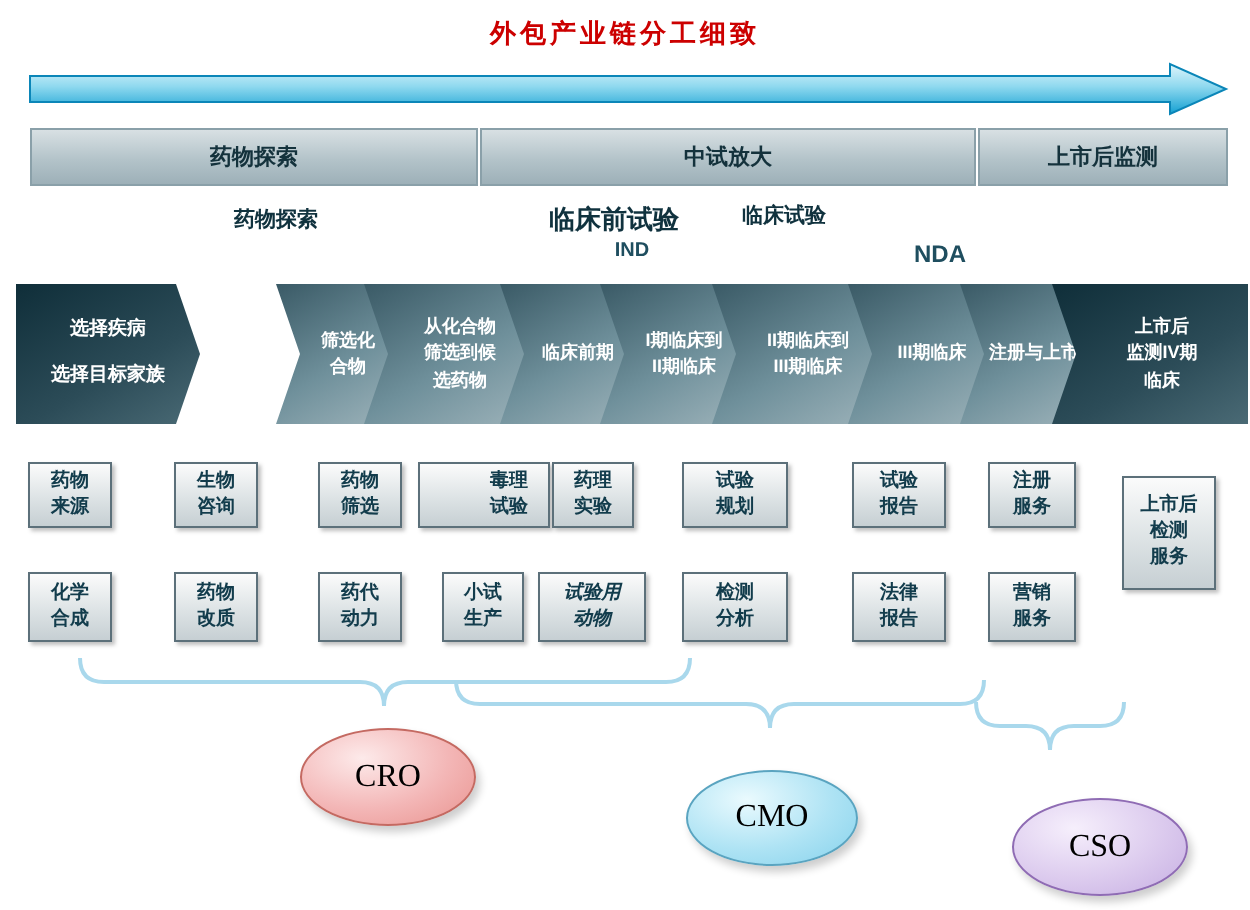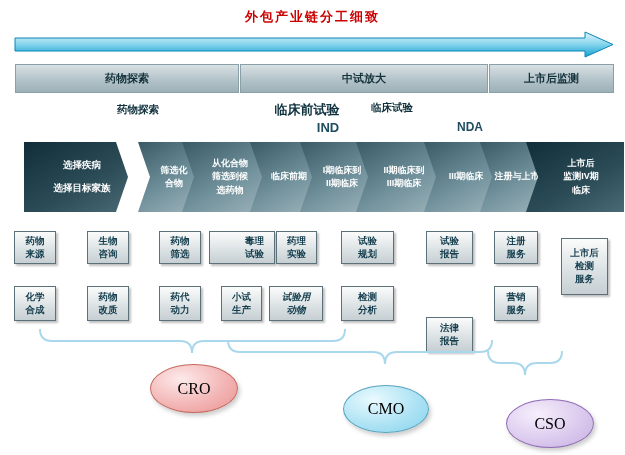--- a/index.html
+++ b/index.html
@@ -98,24 +98,24 @@
   <div class="abs stage-bar" style="left:240px;width:246px;">
     <span>中试放大</span>
   </div>
   <div class="abs stage-bar" style="left:489px;width:123px;">
     <span>上市后监测</span>
   </div>
 
   <div class="abs ms" style="left:88px;top:103px;width:100px;font-size:10.5px;">药物探索</div>
   <div class="abs ms" style="left:262px;top:101px;width:90px;font-size:13px;">临床前试验</div>
   <div class="abs ms" style="left:352px;top:101px;width:80px;font-size:10.5px;">临床试验</div>
-  <div class="abs ms" style="left:308px;top:120px;width:40px;font-size:13px;color:#1f4e5f;">IND</div>
+  <div class="abs ms" style="left:296px;top:120px;width:40px;font-size:10px;color:#1f4e5f;">IND</div>
   <div class="abs ms" style="left:448px;top:120px;width:44px;font-size:12px;color:#1f4e5f;">NDA</div>
 
-  <div class="abs chev first" style="left:24px;width:92px;padding-left:12px;">选择疾病
+  <div class="abs chev first" style="left:8px;width:92px;">选择疾病
 选择目标家族</div>
   <div class="abs chev mid" style="left:138px;width:56px;">筛选化
 合物</div>
   <div class="abs chev mid" style="left:182px;width:80px;">从化合物
 筛选到候
 选药物</div>
   <div class="abs chev mid" style="left:250px;width:62px;">临床前期</div>
   <div class="abs chev mid" style="left:300px;width:68px;">I期临床到
 II期临床</div>
   <div class="abs chev mid" style="left:356px;width:80px;">II期临床到
@@ -148,21 +148,21 @@
   <div class="abs svc r2" style="left:87px;width:40px;">药物
 改质</div>
   <div class="abs svc r2" style="left:159px;width:40px;">药代
 动力</div>
   <div class="abs svc r2" style="left:221px;width:39px;">小试
 生产</div>
   <div class="abs svc r2" style="left:269px;width:52px;font-style:italic;">试验用
 动物</div>
   <div class="abs svc r2" style="left:341px;width:51px;">检测
 分析</div>
-  <div class="abs svc r2" style="left:426px;width:45px;margin-top:31px;">法律
+  <div class="abs svc r2" style="left:426px;width:45px;">法律
 报告</div>
   <div class="abs svc r2" style="left:494px;width:42px;">营销
 服务</div>
 
   <div class="abs svc" style="left:561px;top:238px;width:45px;height:55px;">上市后
 检测
 服务</div>
 
   <svg class="abs" style="left:0;top:0;" width="625" height="455" viewBox="0 0 625 455">
     <path d="M 40 329 Q 40 341 52 341 L 180 341 Q 192 341 192 353 Q 192 341 204 341 L 333 341 Q 345 341 345 329" fill="none" stroke="#a9d8ec" stroke-width="2"></path>

